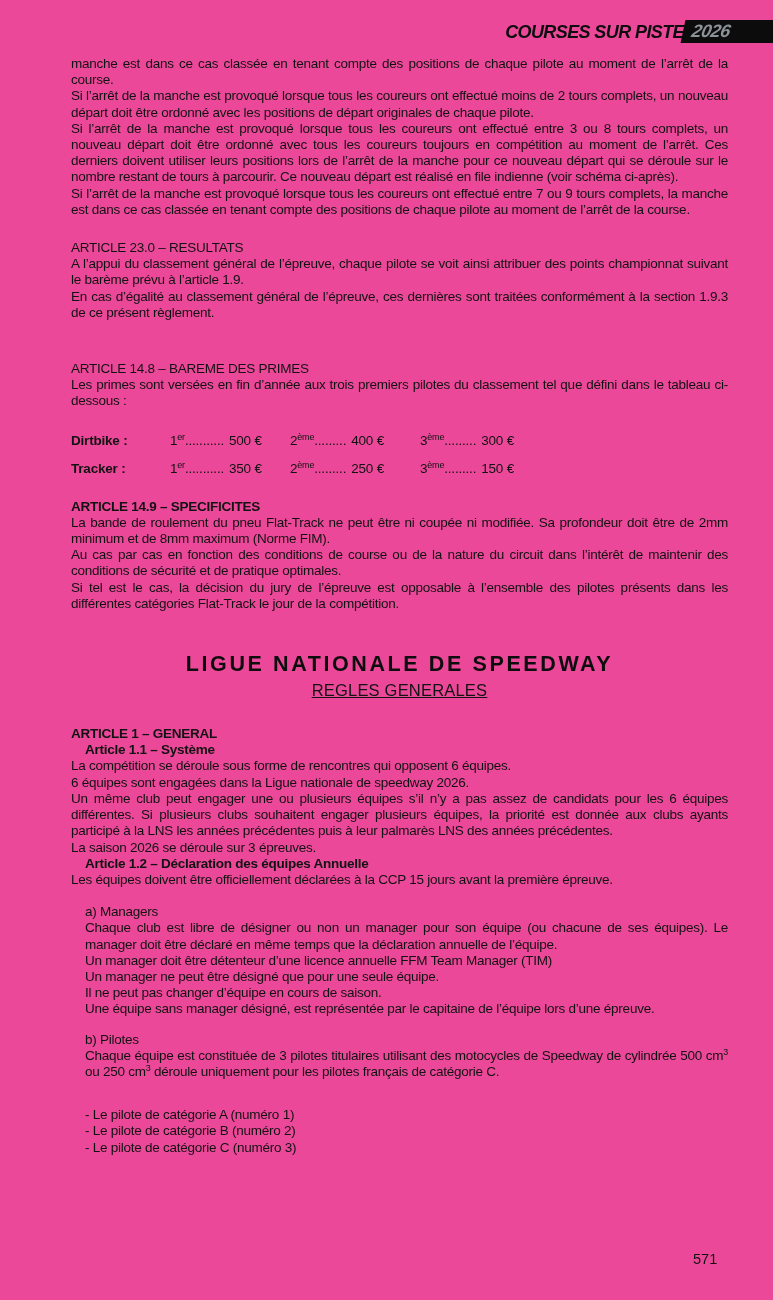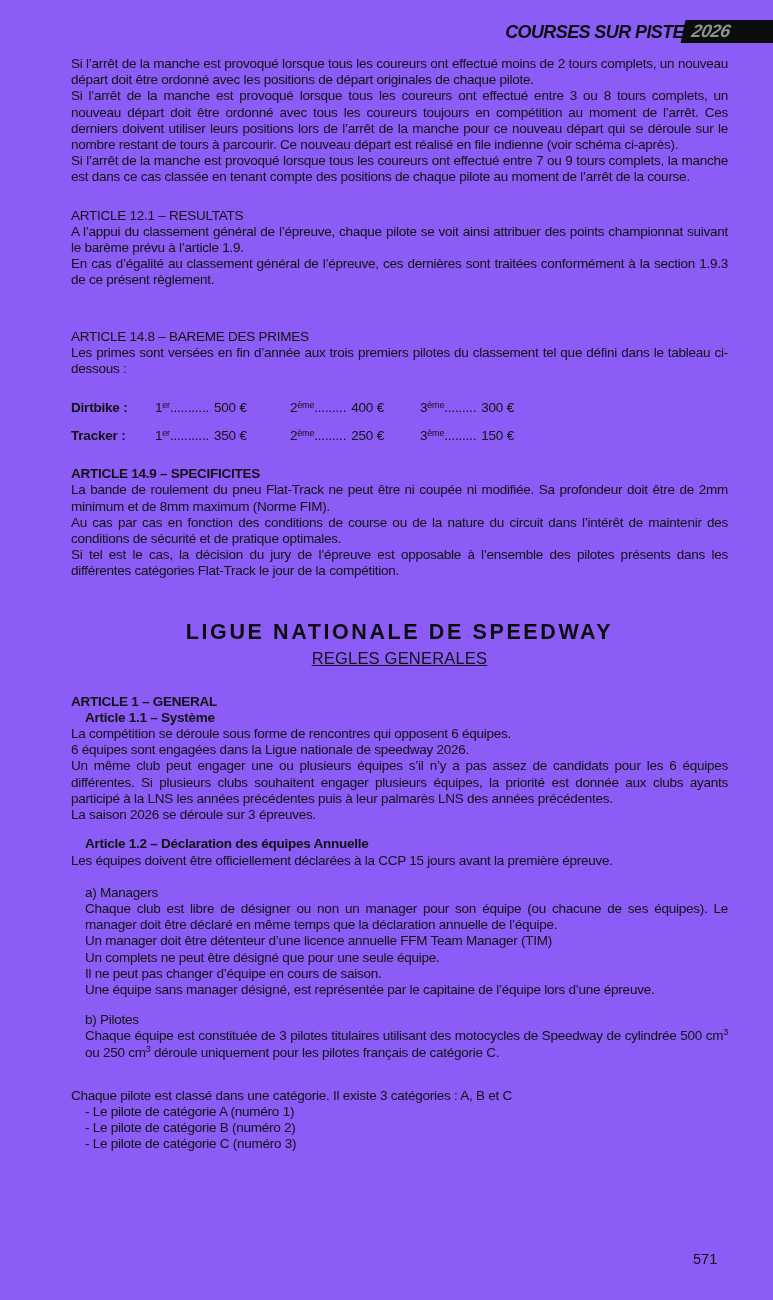--- a/index.html
+++ b/index.html
@@ -1,17 +1,17 @@
 <!DOCTYPE html>
 <html><head>
 <meta charset="utf-8">
 <style>
   html,body { margin:0; padding:0; background:#ffffff; }
   .page {
-    position:relative; width:773px; height:1300px; background:#8b5cf6;
+    position:relative; width:773px; height:1300px; background:#ec4899;
     font-family:"Liberation Sans", sans-serif; color:#121212; overflow:hidden;
   }
   
   .doc-header { position:absolute; top:20px; left:0; right:0; height:24px; }
   .doc-header-title {
     position:absolute; right:89px; top:2px; font-style:italic; font-weight:bold;
     font-size:18px; letter-spacing:-0.6px; white-space:nowrap; color:#0d0d0d;
   }
   .year-badge {
     position:absolute; right:-10px; top:0; width:100px; height:23px;
@@ -29,29 +29,29 @@
   .u { text-decoration:underline; }
   .b { font-weight:bold; }
   .indent { margin-left:14px; }
   .mt-manche { margin-top:15px; }
   .mt-art147 { margin-top:22px; }
   .mt-art148 { margin-top:40px; }
   .mt-table  { margin-top:17px; }
   .mt-art149 { margin-top:16px; }
   .mt-title  { margin-top:40px; }
   .mt-art1   { margin-top:26px; }
-  .mt-art12  { margin-top:13px; }
+  .mt-art12  { }
   .mt-managers { margin-top:16px; }
   .mt-pilotes  { margin-top:14px; }
   .mt-categories { margin-top:27px; }
   
   .prize-row { position:relative; height:28px; }
   .prize-cat { position:absolute; left:0; top:6px; font-weight:bold; font-size:13.5px; letter-spacing:-0.2px; }
   .prize-cell { position:absolute; top:6px; font-size:13.5px; letter-spacing:-0.2px; white-space:nowrap; }
-  .c1 { left:84px; } .c2 { left:219px; } .c3 { left:349px; }
+  .c1 { left:99px; } .c2 { left:219px; } .c3 { left:349px; }
   .ord-sup { font-size:9px; position:relative; top:-4.5px; }
   .amount { margin-left:5px; }
   sup.cm3 { font-size:9px; line-height:0; }
   
   .section-title {
     text-align:center; font-size:21.5px; font-weight:bold; letter-spacing:2.6px;
     line-height:24px; color:#0d0d0d;
   }
   .section-subtitle { text-align:center; font-size:16.5px; letter-spacing:0.2px; margin-top:5px; }
   
@@ -64,26 +64,27 @@
 
   <div class="doc-header">
     <div class="doc-header-title">COURSES SUR PISTE</div>
     <div class="year-badge">
       <span class="year-text">2026</span>
     </div>
   </div>
 
   <div class="content">
 
+    <p>manche est dans ce cas classée en tenant compte des positions de chaque pilote au moment de l’arrêt de la course.</p>
 
     <p>Si l’arrêt de la manche est provoqué lorsque tous les coureurs ont effectué moins de 2 tours complets, un nouveau départ doit être ordonné avec les positions de départ originales de chaque pilote.</p>
     <p>Si l’arrêt de la manche est provoqué lorsque tous les coureurs ont effectué entre 3 ou 8 tours complets, un nouveau départ doit être ordonné avec tous les coureurs toujours en compétition au moment de l’arrêt. Ces derniers doivent utiliser leurs positions lors de l’arrêt de la manche pour ce nouveau départ qui se déroule sur le nombre restant de tours à parcourir. Ce nouveau départ est réalisé en file indienne (voir schéma ci-après).</p>
     <p>Si l’arrêt de la manche est provoqué lorsque tous les coureurs ont effectué entre 7 ou 9 tours complets, la manche est dans ce cas classée en tenant compte des positions de chaque pilote au moment de l’arrêt de la course.</p>
 
-    <p class="nojust mt-art147">ARTICLE 12.1 – RESULTATS</p>
+    <p class="nojust mt-art147">ARTICLE 23.0 – RESULTATS</p>
     <p>A l’appui du classement général de l’épreuve, chaque pilote se voit ainsi attribuer des points championnat suivant le barème prévu à l’article 1.9.</p>
     <p>En cas d’égalité au classement général de l’épreuve, ces dernières sont traitées conformément à la section 1.9.3 de ce présent règlement.</p>
 
     <p class="nojust mt-art148">ARTICLE 14.8 – BAREME DES PRIMES</p>
     <p>Les primes sont versées en fin d’année aux trois premiers pilotes du classement tel que défini dans le tableau ci-dessous :</p>
 
     <div class="mt-table">
       <div class="prize-row">
         <span class="prize-cat">Dirtbike :</span>
         <span class="prize-cell c1"><span>1</span><span class="ord-sup">er</span><span>...........</span><span class="amount">500 €</span></span>
@@ -113,32 +114,31 @@
     <p>Un même club peut engager une ou plusieurs équipes s’il n’y a pas assez de candidats pour les 6 équipes différentes. Si plusieurs clubs souhaitent engager plusieurs équipes, la priorité est donnée aux clubs ayants participé à la LNS les années précédentes puis à leur palmarès LNS des années précédentes.</p>
     <p>La saison 2026 se déroule sur 3 épreuves.</p>
 
     <p class="b nojust indent mt-art12">Article 1.2 – Déclaration des équipes Annuelle</p>
     <p>Les équipes doivent être officiellement déclarées à la CCP 15 jours avant la première épreuve.</p>
 
     <div class="indent mt-managers">
       <p class="nojust">a) Managers</p>
       <p>Chaque club est libre de désigner ou non un manager pour son équipe (ou chacune de ses équipes). Le manager doit être déclaré en même temps que la déclaration annuelle de l’équipe.</p>
       <p class="nojust">Un manager doit être détenteur d’une licence annuelle FFM Team Manager (TIM)</p>
-      <p class="nojust">Un complets ne peut être désigné que pour une seule équipe.</p>
+      <p class="nojust">Un manager ne peut être désigné que pour une seule équipe.</p>
       <p class="nojust">Il ne peut pas changer d’équipe en cours de saison.</p>
       <p class="nojust">Une équipe sans manager désigné, est représentée par le capitaine de l’équipe lors d’une épreuve.</p>
     </div>
 
     <div class="indent mt-pilotes">
       <p class="nojust">b) Pilotes</p>
       <p><span>Chaque équipe est constituée de 3 pilotes titulaires utilisant des motocycles de Speedway de cylindrée 500 cm</span><sup class="cm3">3</sup><span> ou 250 cm</span><sup class="cm3">3</sup><span> déroule uniquement pour les pilotes français de catégorie C.</span></p>
     </div>
 
     <div class="mt-categories">
-      <p class="nojust">Chaque pilote est classé dans une catégorie. Il existe 3 catégories : A, B et C</p>
       <p class="nojust indent">- Le pilote de catégorie A (numéro 1)</p>
       <p class="nojust indent">- Le pilote de catégorie B (numéro 2)</p>
       <p class="nojust indent">- Le pilote de catégorie C (numéro 3)</p>
     </div>
 
   </div>
 
   <div class="page-num">571</div>
 
 </div>

